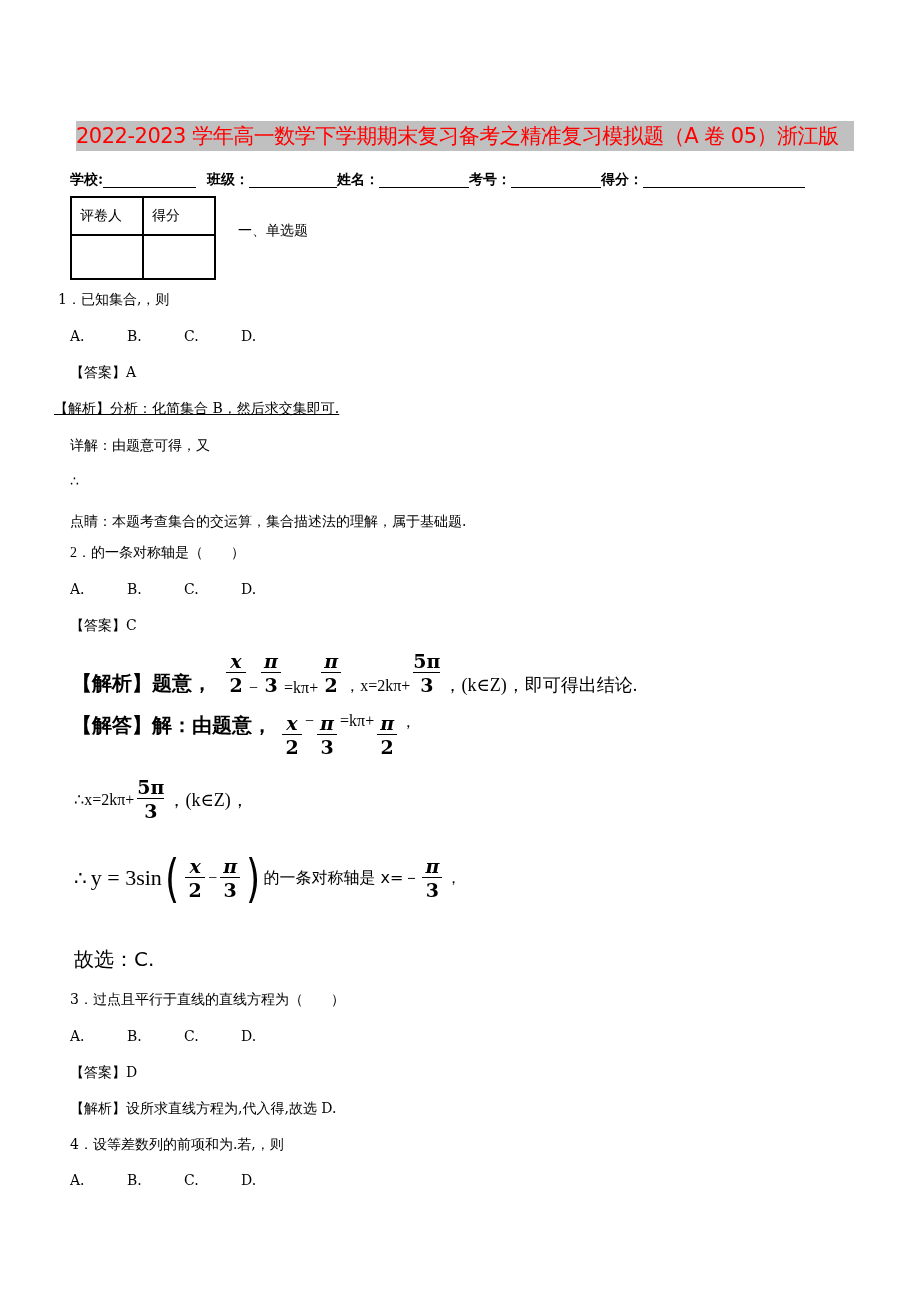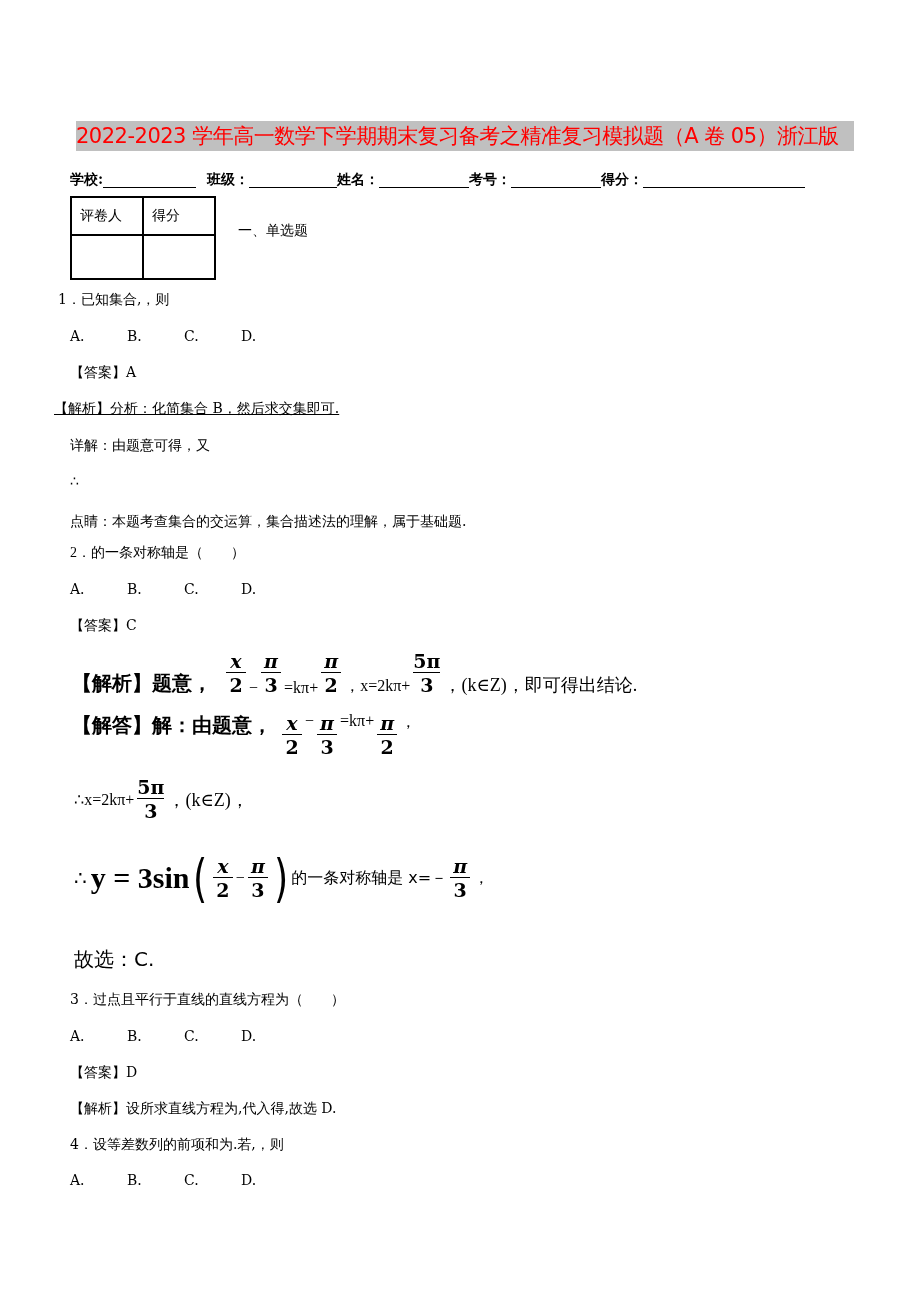--- a/index.html
+++ b/index.html
@@ -21,21 +21,21 @@
   .opts span { display: inline-block; width: 57px; }
   .big { font-size: 20px; font-family: "DejaVu Sans", "Liberation Sans", sans-serif; }
   .frac { display: inline-flex; flex-direction: column; align-items: center; vertical-align: middle;
           font-family: "DejaVu Serif", "Liberation Serif", serif; font-weight: bold; margin: 0 3px; }
   .frac .num { font-size: 19px; line-height: 22px; font-style: italic; }
   .frac .num.up { font-style: normal; }
   .frac .bar { border-top: 1.5px solid #000; width: 100%; min-width: 20px; }
   .frac .den { font-size: 19px; line-height: 24px; }
   .math-sm { font-family: "Liberation Serif", "DejaVu Serif", serif; font-size: 16px; }
   .paren { font-size: 52px; font-weight: normal; line-height: 52px; vertical-align: middle; font-family: "DejaVu Sans", sans-serif; transform: scaleX(0.7); display: inline-block; }
-  .bold-serif { font-family: "Liberation Serif", "DejaVu Serif", serif; font-weight: bold; font-size: 30px; }
+  .bold-serif { font-family: "Liberation Serif", "DejaVu Serif", serif; font-weight: normal; font-size: 22px; }
 </style>
 </head>
 <body>
 
 <div class="abs title">2022-2023 学年高一数学下学期期末复习备考之精准复习模拟题（A 卷 05）浙江版</div>
 
 <div class="abs info">
   <span class="lbl">学校:</span><span class="blank" style="width:93px"></span>
   <span class="lbl" style="margin-left:6px">班级：</span><span class="blank" style="width:88px"></span><span class="lbl">姓名：</span><span class="blank" style="width:90px"></span><span class="lbl">考号：</span><span class="blank" style="width:90px"></span><span class="lbl">得分：</span><span class="blank" style="width:162px"></span>
 </div>

